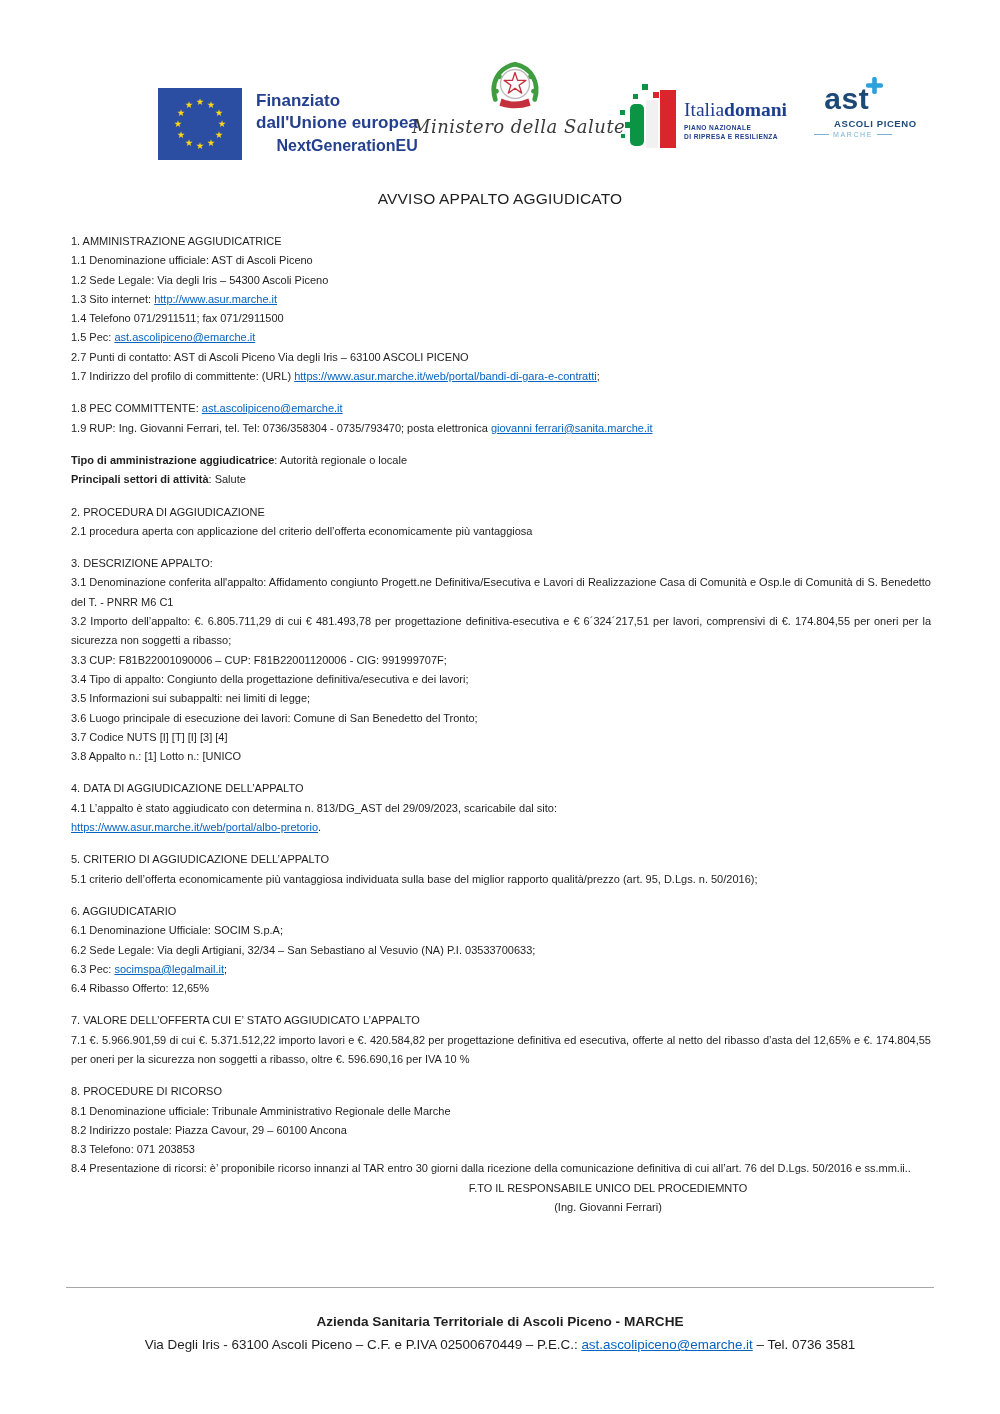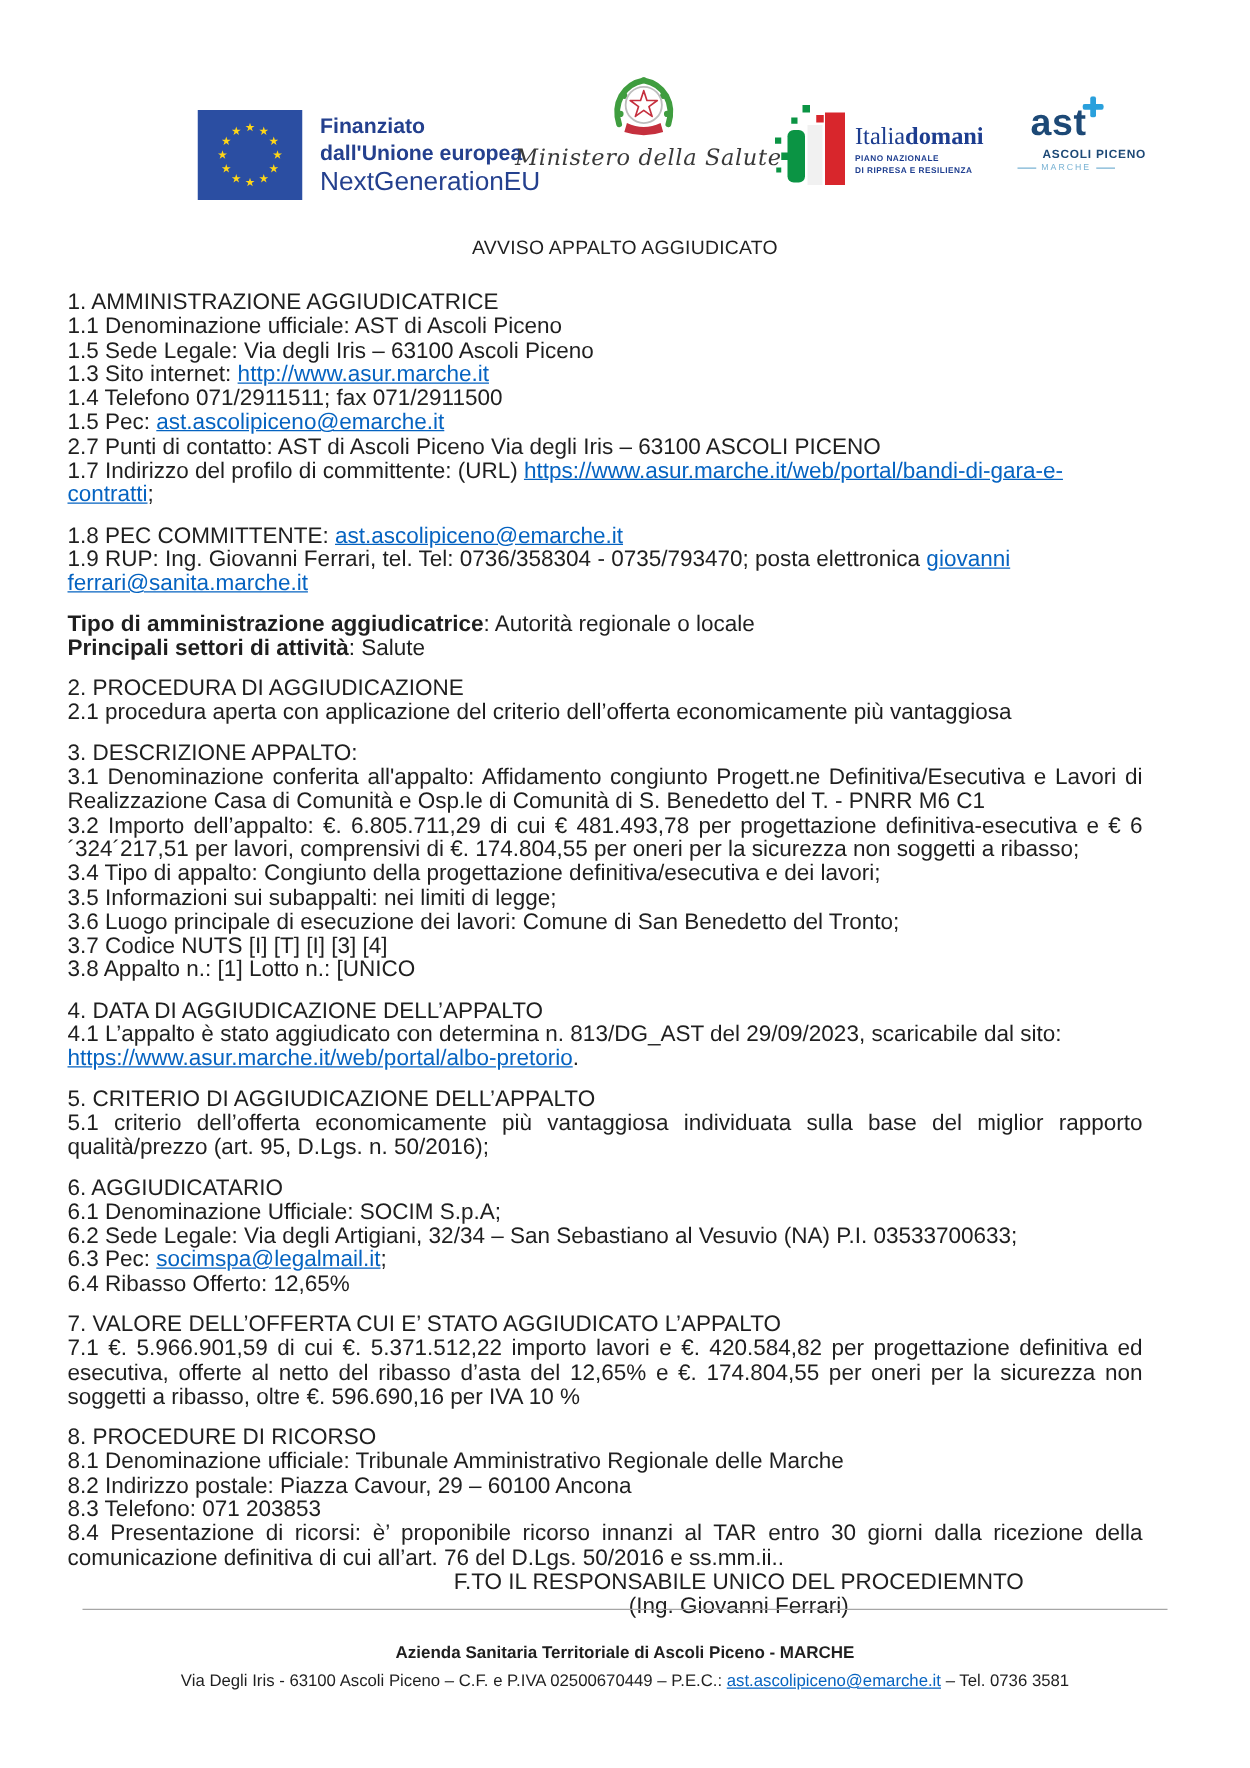--- a/index.html
+++ b/index.html
@@ -9,21 +9,21 @@
     overflow:hidden;
   }
 
   
   .logos { position:absolute; top:0; left:0; right:0; height:180px;padding-left:40px; }
 
   .eu-logo { position:absolute; left:158px; top:88px; display:flex; }
   .eu-flag { display:block; }
   .eu-text { margin-left:14px; padding-top:2px; }
   .eu-l1,.eu-l2 { font-size:17px; font-weight:700; color:var(--eu-text,#24408e); line-height:22px; }
-  .eu-l3 { font-size:21px; font-weight:400; color:var(--eu-text,#24408e); line-height:24px; }
+  .eu-l3 { font-size:16px; font-weight:700; color:var(--eu-text,#24408e); line-height:24px;text-align:right; }
 
   .ministero { position:absolute; left:412px; top:60px; width:206px; text-align:center; }
   .ministero svg { display:block; margin:0 auto; }
   .ministero-script {
     margin-top:4px; font-family:"DejaVu Serif", serif; font-style:italic;
     font-size:18px; color:#3a3a3a; letter-spacing:0.5px; white-space:nowrap;
   }
 
   .italiadomani { position:absolute; left:620px; top:84px; display:flex; }
   .id-text { margin-left:6px; padding-top:15px; }
@@ -43,22 +43,22 @@
   .ast-line2 .dash { width:15px; border-top:1px solid var(--ast-light,#7ab3d4); }
 
   
   .title {
     position:absolute; top:190px; left:0; right:0; margin:0;
     text-align:center; font-size:15.5px; font-weight:400; letter-spacing:0.2px;
   }
 
   
   .doc-body {
-    position:absolute; left:54px; width:860px; top:232px;
-    font-size:18px; line-height:19.3px;
+    position:absolute; left:71px; width:860px; top:232px;
+    font-size:11px; line-height:19.3px;
   }
   .doc-body p { margin:0; }
   .doc-body p.blank { height:13px; }
   .doc-body p.justify { text-align:justify; }
   .bold { font-weight:700; }
   a.link { color:var(--link,#0563C1); text-decoration:underline; cursor:pointer;text-align:center; }
 
   .sig-line { text-align:center; margin-left:214px; }
 
   
@@ -153,39 +153,40 @@
     </div>
 
   </div>
 
   <h1 class="title">AVVISO APPALTO AGGIUDICATO</h1>
 
   <main class="doc-body">
     <div>
         <p class=""><span>1. AMMINISTRAZIONE AGGIUDICATRICE</span></p>
         <p class=""><span>1.1 Denominazione ufficiale: AST di Ascoli Piceno</span></p>
-        <p class=""><span>1.5 Sede Legale: Via degli Iris – 63100 Ascoli Piceno</span></p>
+        <p class=""><span>1.2 Sede Legale: Via degli Iris – 54300 Ascoli Piceno</span></p>
         <p class=""><span>1.3 Sito internet: </span><a class="link" href="#">http://www.asur.marche.it</a></p>
         <p class=""><span>1.4 Telefono 071/2911511; fax 071/2911500</span></p>
         <p class=""><span>1.5 Pec: </span><a class="link" href="#">ast.ascolipiceno@emarche.it</a></p>
         <p class=""><span>2.7 Punti di contatto: AST di Ascoli Piceno Via degli Iris – 63100 ASCOLI PICENO</span></p>
         <p class=""><span>1.7 Indirizzo del profilo di committente: (URL) </span><a class="link" href="#">https://www.asur.marche.it/web/portal/bandi-di-gara-e-contratti</a><span>;</span></p>
         <p class="blank"></p>
         <p class=""><span>1.8 PEC COMMITTENTE: </span><a class="link" href="#">ast.ascolipiceno@emarche.it</a></p>
         <p class=""><span>1.9 RUP: Ing. Giovanni Ferrari, tel. Tel: 0736/358304 - 0735/793470; posta elettronica </span><a class="link" href="#">giovanni ferrari@sanita.marche.it</a></p>
         <p class="blank"></p>
         <p class=""><span class="bold">Tipo di amministrazione aggiudicatrice</span><span>: Autorità regionale o locale</span></p>
         <p class=""><span class="bold">Principali settori di attività</span><span>: Salute</span></p>
         <p class="blank"></p>
         <p class=""><span>2. PROCEDURA DI AGGIUDICAZIONE</span></p>
         <p class=""><span>2.1 procedura aperta con applicazione del criterio dell’offerta economicamente più vantaggiosa</span></p>
         <p class="blank"></p>
         <p class=""><span>3. DESCRIZIONE APPALTO:</span></p>
         <p class=" justify"><span>3.1 Denominazione conferita all'appalto: Affidamento congiunto Progett.ne Definitiva/Esecutiva e Lavori di Realizzazione Casa di Comunità e Osp.le di Comunità di S. Benedetto del T. - PNRR M6 C1</span></p>
         <p class=" justify"><span>3.2 Importo dell’appalto: €. 6.805.711,29 di cui € 481.493,78 per progettazione definitiva-esecutiva e € 6´324´217,51 per lavori, comprensivi di €. 174.804,55  per oneri per la sicurezza non soggetti a ribasso;</span></p>
+        <p class=""><span>3.3 CUP: F81B22001090006 – CUP: F81B22001120006 - CIG: 991999707F;</span></p>
         <p class=""><span>3.4 Tipo di appalto: Congiunto della progettazione definitiva/esecutiva e dei lavori;</span></p>
         <p class=""><span>3.5 Informazioni sui subappalti: nei limiti di legge;</span></p>
         <p class=""><span>3.6 Luogo principale di esecuzione dei lavori: Comune di San Benedetto del Tronto;</span></p>
         <p class=""><span>3.7 Codice NUTS [I] [T] [I] [3] [4]</span></p>
         <p class=""><span>3.8 Appalto n.: [1] Lotto n.: [UNICO</span></p>
         <p class="blank"></p>
         <p class=""><span>4. DATA DI AGGIUDICAZIONE DELL’APPALTO</span></p>
         <p class=""><span>4.1 L’appalto è stato aggiudicato con determina n. 813/DG_AST del 29/09/2023, scaricabile dal sito:</span></p>
         <p class=""><a class="link" href="#">https://www.asur.marche.it/web/portal/albo-pretorio</a><span>.</span></p>
         <p class="blank"></p>

